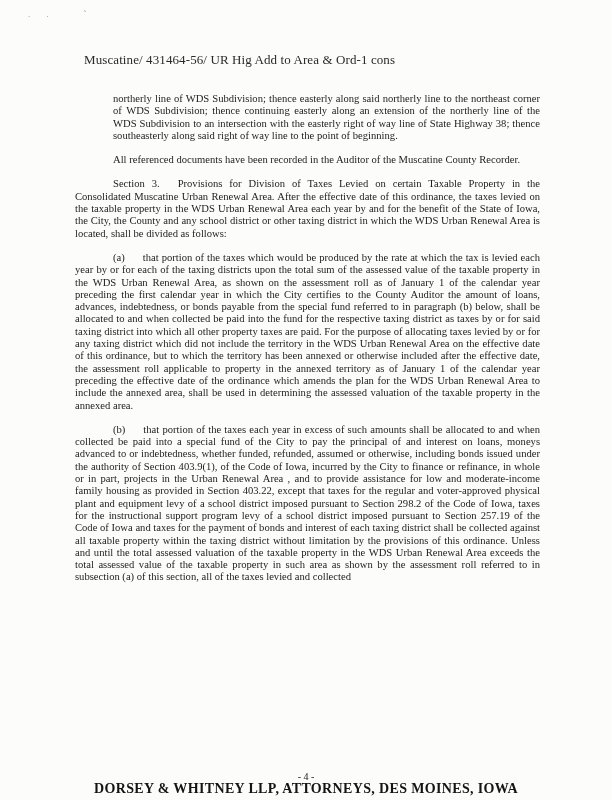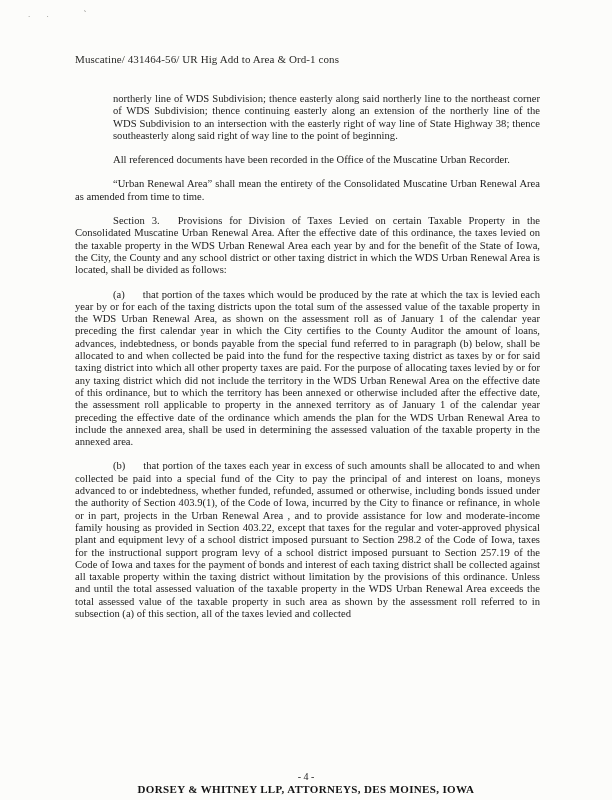--- a/index.html
+++ b/index.html
@@ -24,67 +24,67 @@
   .corner-marks {
     position: absolute;
     top: 8px;
     left: 28px;
     color: #8a8a86;
     font-size: 9px;
     letter-spacing: 7px;
     white-space: pre;
   }
   .header-ref {
-    font-size: 11px;
+    font-size: 13px;
     line-height: 9px;
     color: #2a2a28;
     margin-bottom: 29px;
     letter-spacing: 0.1px;
+    margin-left: 9px;
   }
   p { margin: 0 0 12px 0; }
   .justify { text-align: justify; }
   .indent-block { margin-left: 38px; font-family: Liberation Serif, serif; }
   .first-indent { text-indent: 38px; }
   .tab { display: inline-block; width: 18px; }
   .footer {
     position: absolute;
     left: 0;
     right: 0;
     bottom: 5px;
     text-align: center;
   }
   .pageno {
     font-size: 10px;
     line-height: 12px;
     color: #1c1c1c;
   }
   .firm {
-    font-size: 11px;
+    font-size: 14px;
     line-height: 12px;
     font-weight: bold;
     color: #141414;
     letter-spacing: 0.35px;
   }
 </style>
 </head>
 <body>
 
 <div class="page">
 
   <div class="corner-marks">. .   `</div>
 
   <div class="header-ref">Muscatine/ 431464-56/ UR Hig Add to Area &amp; Ord-1 cons</div>
 
   <div class="body-text">
 
     <p class="indent-block justify">northerly line of WDS Subdivision; thence easterly along said northerly line to the northeast corner of WDS Subdivision; thence continuing easterly along an extension of the northerly line of the WDS Subdivision to an intersection with the easterly right of way line of State Highway 38; thence southeasterly along said right of way line to the point of beginning.</p>
 
-    <p class="indent-block justify">All referenced documents have been recorded in the Office of the Muscatine Urban Recorder.</p>
+    <p class="indent-block justify">All referenced documents have been recorded in the Auditor of the Muscatine County Recorder.</p>
 
-    <p class="first-indent justify">“Urban Renewal Area” shall mean the entirety of the Consolidated Muscatine Urban Renewal Area as amended from time to time.</p>
 
     <p class="first-indent justify"><span>Section 3.</span><span class="tab"></span><span>Provisions for Division of Taxes Levied on certain Taxable Property in the Consolidated Muscatine Urban Renewal Area.  After the effective date of this ordinance, the taxes levied on the taxable property in the WDS Urban Renewal Area each year by and for the benefit of the State of Iowa, the City, the County and any school district or other taxing district in which the WDS Urban Renewal Area is located, shall be divided as follows:</span></p>
 
     <p class="first-indent justify"><span>(a)</span><span class="tab"></span><span>that portion of the taxes which would be produced by the rate at which the tax is levied each year by or for each of the taxing districts upon the total sum of the assessed value of the taxable property in the WDS Urban Renewal Area, as shown on the assessment roll as of January 1 of the calendar year preceding the first calendar year in which the City certifies to the County Auditor the amount of loans, advances, indebtedness, or bonds payable from the special fund referred to in paragraph (b) below, shall be allocated to and when collected be paid into the fund for the respective taxing district as taxes by or for said taxing district into which all other property taxes are paid.  For the purpose of allocating taxes levied by or for any taxing district which did not include the territory in the WDS Urban Renewal Area on the effective date of this ordinance, but to which the territory has been annexed or otherwise included after the effective date, the assessment roll applicable to property in the annexed territory as of January 1 of the calendar year preceding the effective date of the ordinance which amends the plan for the WDS Urban Renewal Area to include the annexed area, shall be used in determining the assessed valuation of the taxable property in the annexed area.</span></p>
 
     <p class="first-indent justify"><span>(b)</span><span class="tab"></span><span>that portion of the taxes each year in excess of such amounts shall be allocated to and when collected be paid into a special fund of the City to pay the principal of and interest on loans, moneys advanced to or indebtedness, whether funded, refunded, assumed or otherwise, including bonds issued under the authority of Section 403.9(1), of the Code of Iowa, incurred by the City to finance or refinance, in whole or in part, projects in the Urban Renewal Area , and to provide assistance for low and moderate-income family housing as provided in Section 403.22, except that taxes for the regular and voter-approved physical plant and equipment levy of a school district imposed pursuant to Section 298.2 of the Code of Iowa, taxes for the instructional support program levy of a school district imposed pursuant to Section 257.19 of the Code of Iowa and taxes for the payment of bonds and interest of each taxing district shall be collected against all taxable property within the taxing district without limitation by the provisions of this ordinance. Unless and until the total assessed valuation of the taxable property in the WDS Urban Renewal Area exceeds the total assessed value of the taxable property in such area as shown by the assessment roll referred to in subsection (a) of this section, all of the taxes levied and collected</span></p>
 
   </div>
 
   <div class="footer">

